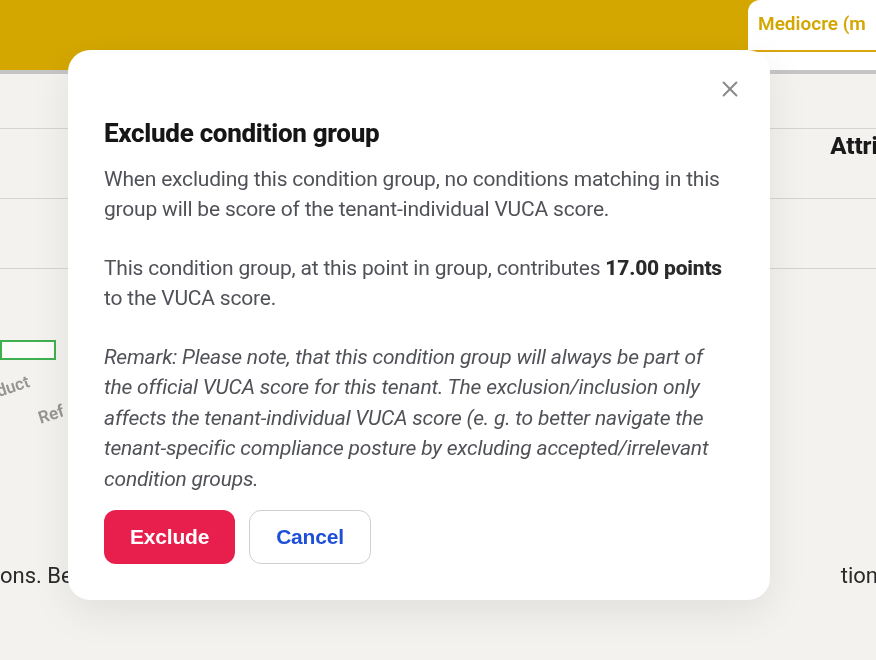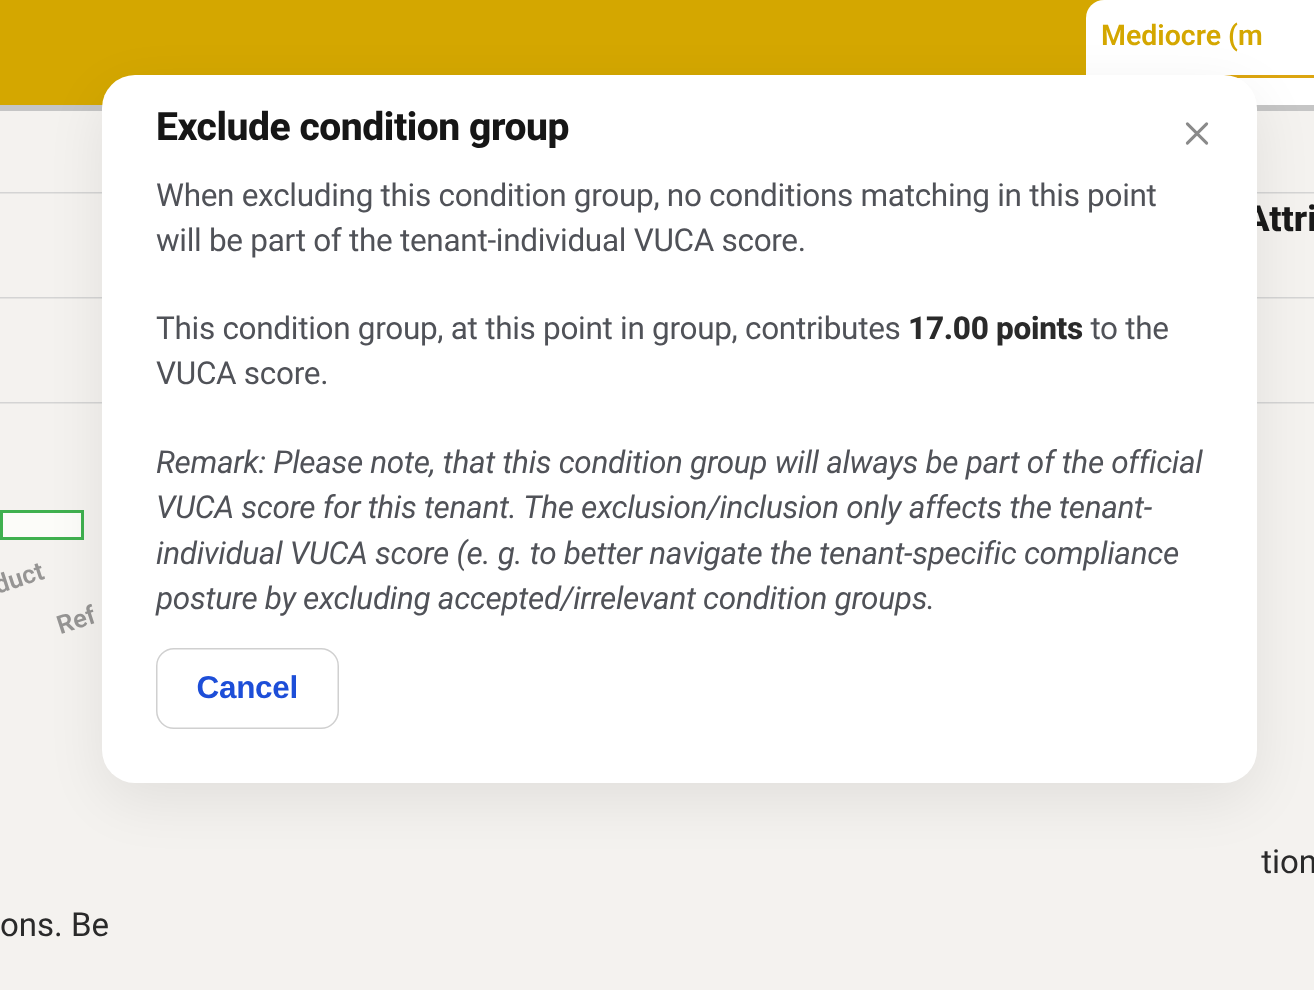--- a/index.html
+++ b/index.html
@@ -9,21 +9,21 @@
     
     .bg-banner {
       position: absolute;
       top: 0; left: 0; right: 0;
       height: 70px;
       background: #d4a700;
     }
     .bg-panel-right {
       position: absolute;
       top: 0; right: 0;
-      width: 152px;
+      width: 128px;
       height: 72px;
       background: #fff;
       border-top-left-radius: 12px;
       border-bottom-left-radius: 12px;
     }
     .bg-panel-right-text {
       padding: 12px 10px;
       font-size: 19px;
       font-weight: 600;
       color: #d4a700;
@@ -87,24 +87,24 @@
     .overlay {
       position: absolute;
       inset: 0;
     }
 
     
     .modal {
       position: absolute;
       top: 50px;
       left: 68px;
-      width: 770px;
+      width: 702px;
       background: #fff;
       border-radius: 22px;
-      padding: 20px 36px 36px 36px;
+      padding: 68px 36px 36px 36px;
       box-shadow: 0 12px 40px rgba(0,0,0,0.08);
     }
     .modal-title {
       font-size: 26px;
       font-weight: 800;
       color: #161616;
       letter-spacing: -0.3px;
       margin-bottom: 16px;
     }
     .modal-close {
@@ -164,41 +164,42 @@
 </div>
 <div class="bg-panel-right-under"></div>
 <div class="bg-strip"></div>
 <div class="bg-hr" style="top:128px"></div>
 <div class="bg-hr" style="top:198px"></div>
 <div class="bg-hr" style="top:268px"></div>
 <div class="bg-right-attr">Attri</div>
 <div class="bg-green-box"></div>
 <div class="bg-text-ghost" style="left:-4px; top:376px;">duct</div>
 <div class="bg-text-ghost" style="left:38px; top:404px;">Ref</div>
-<div class="bg-bottom-text" style="left:0; top:563px;margin-top:42px;">ons. Be</div>
+<div class="bg-bottom-text" style="left:0; top:563px;">ons. Be</div>
 <div class="bg-bottom-text" style="right:-2px; top:563px;">tion</div>
 
 <div class="overlay"></div>
 
 <div class="modal" role="dialog" aria-modal="true">
   <button class="modal-close" aria-label="Close">
     <span>
       <svg viewBox="0 0 24 24" fill="none" stroke="currentColor" stroke-width="2.2" stroke-linecap="round">
         <line x1="5" y1="5" x2="19" y2="19"></line>
         <line x1="19" y1="5" x2="5" y2="19"></line>
       </svg>
     </span>
   </button>
 
   <h2 class="modal-title">Exclude condition group</h2>
 
   <div class="modal-body">
-    <p class="para">When excluding this condition group, no conditions matching in this point will be part of the tenant-individual VUCA score.</p>
+    <p class="para">When excluding this condition group, no conditions matching in this group will be score of the tenant-individual VUCA score.</p>
     <p class="para">
       <span>This condition group, at this point in group, contributes </span><span class="points">17.00 points</span><span> to the VUCA score.</span>
     </p>
     <p class="para remark">Remark: Please note, that this condition group will always be part of the official VUCA score for this tenant. The exclusion/inclusion only affects the tenant-individual VUCA score (e. g. to better navigate the tenant-specific compliance posture by excluding accepted/irrelevant condition groups.</p>
   </div>
 
   <div class="modal-actions">
+    <button class="btn btn-primary">Exclude</button>
     <button class="btn btn-secondary">Cancel</button>
   </div>
 </div>
 
 </body></html>

